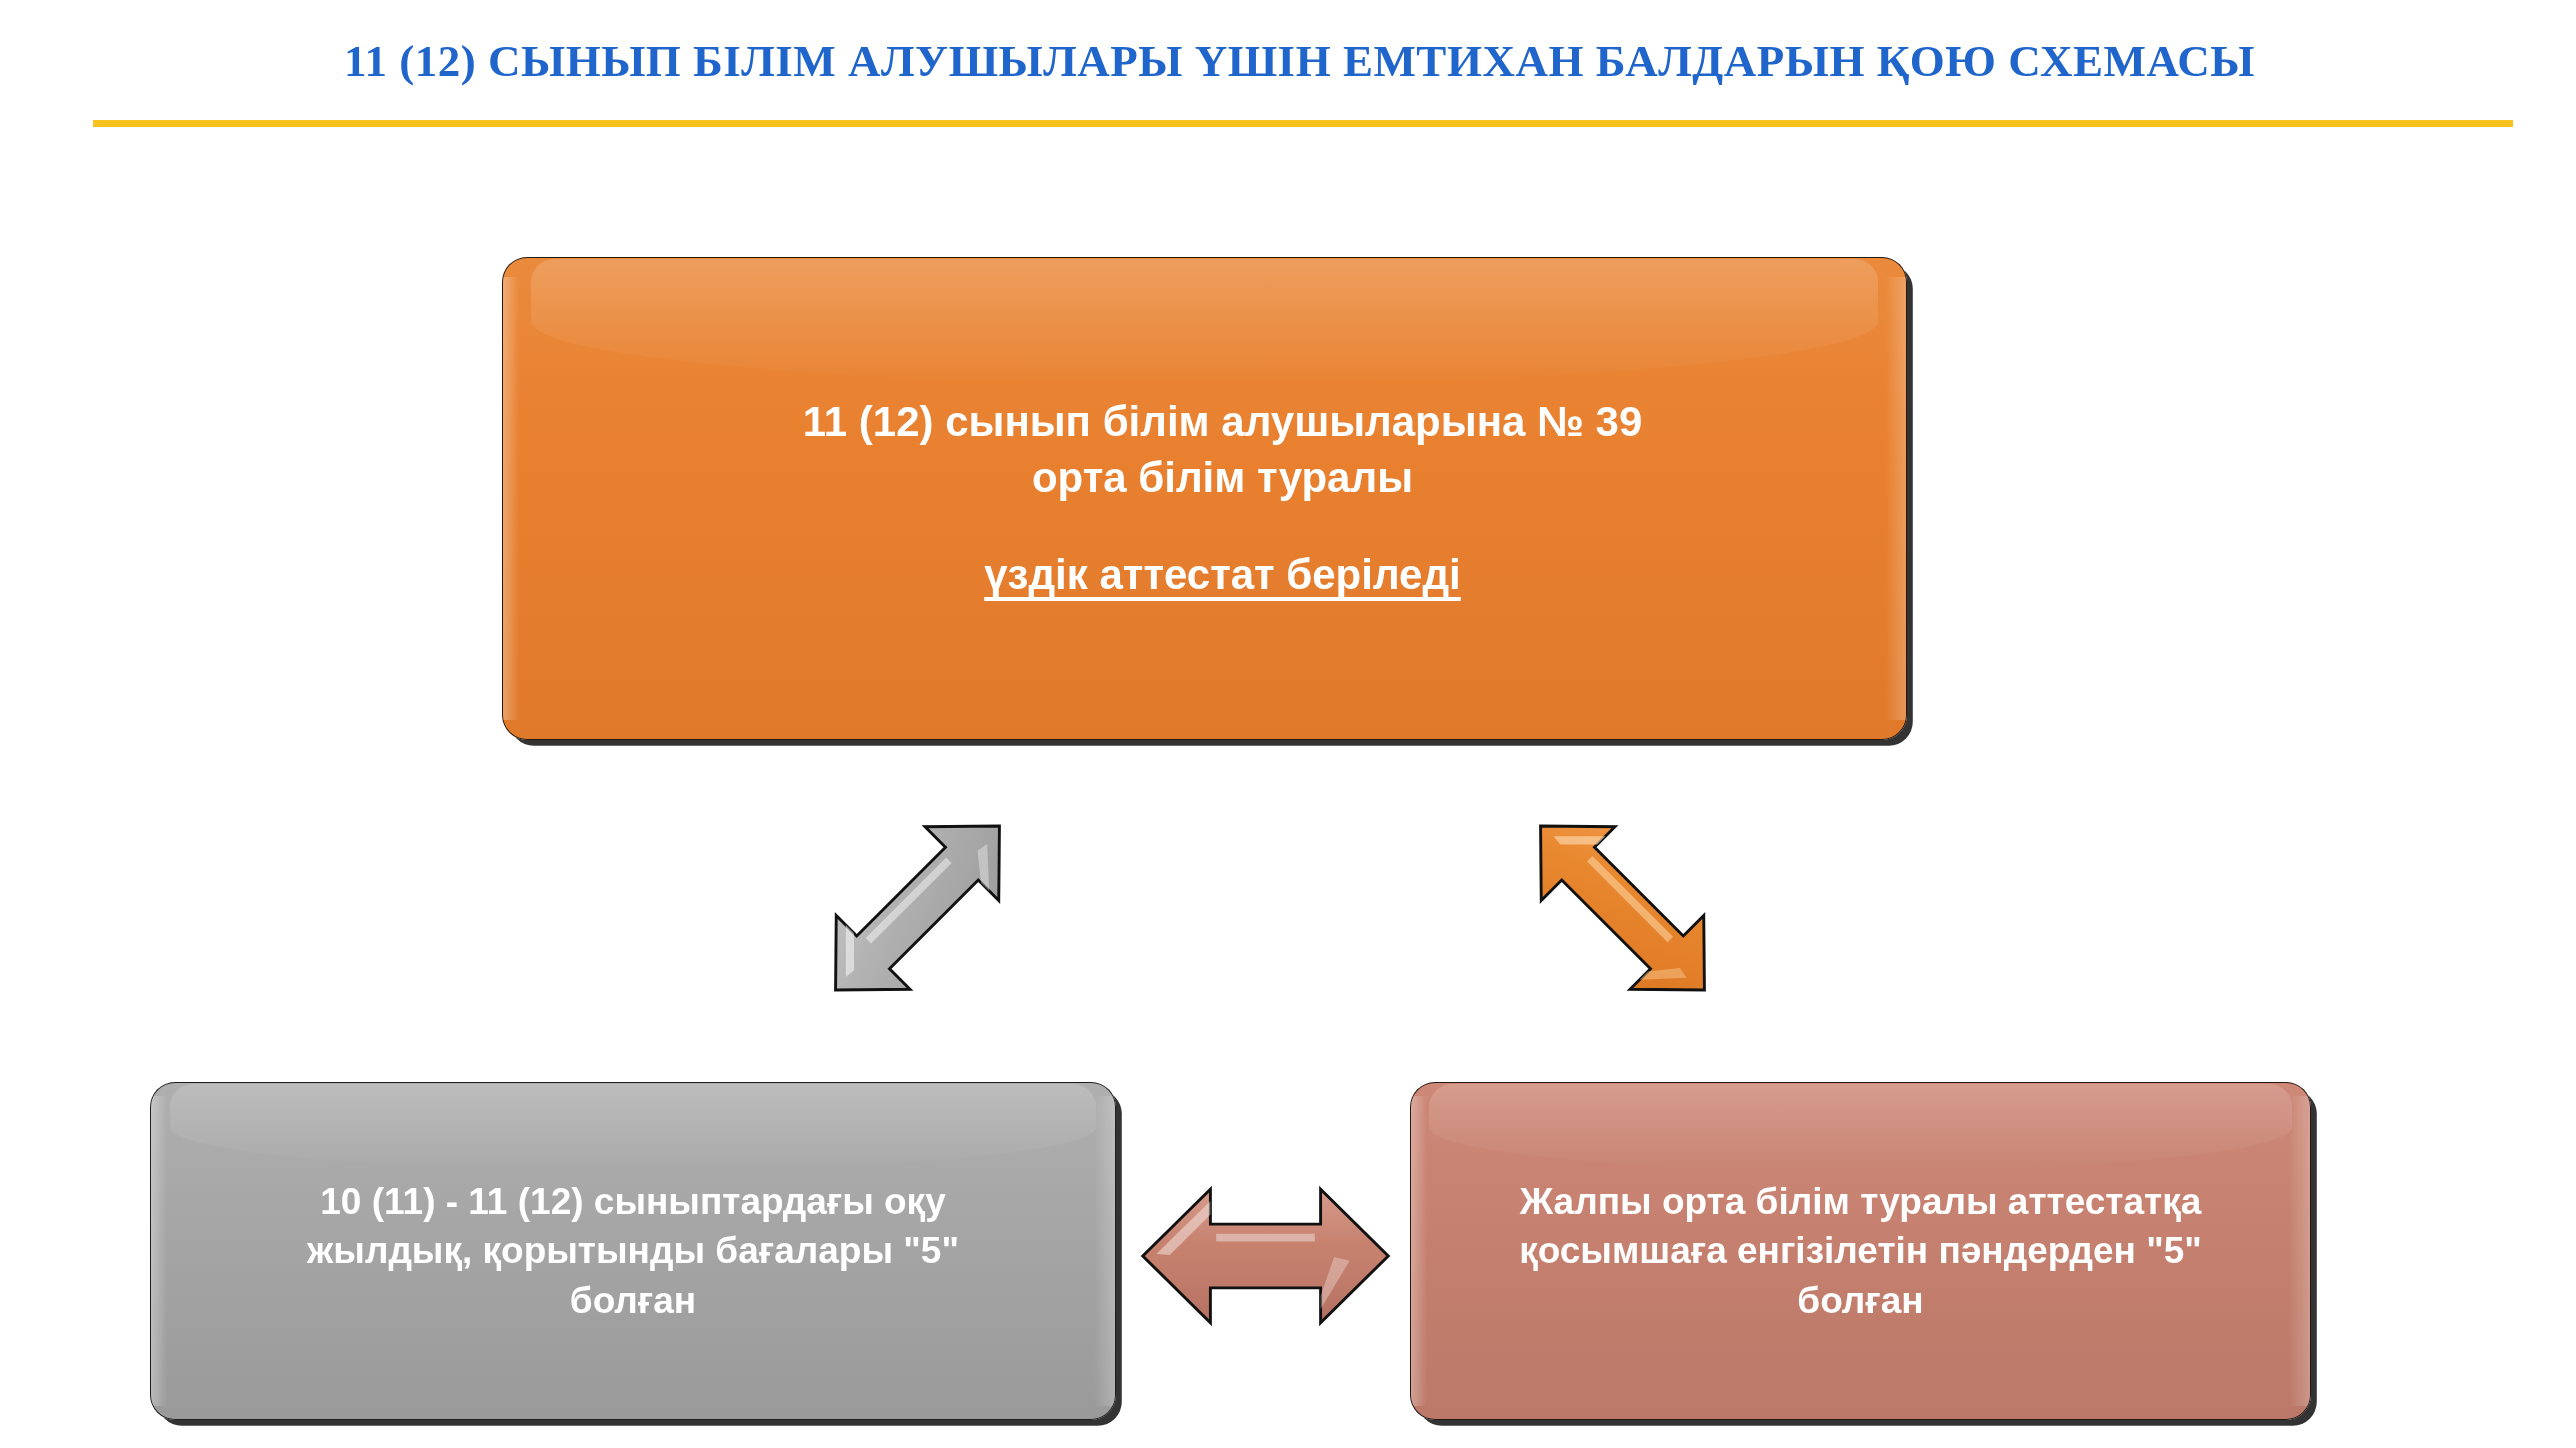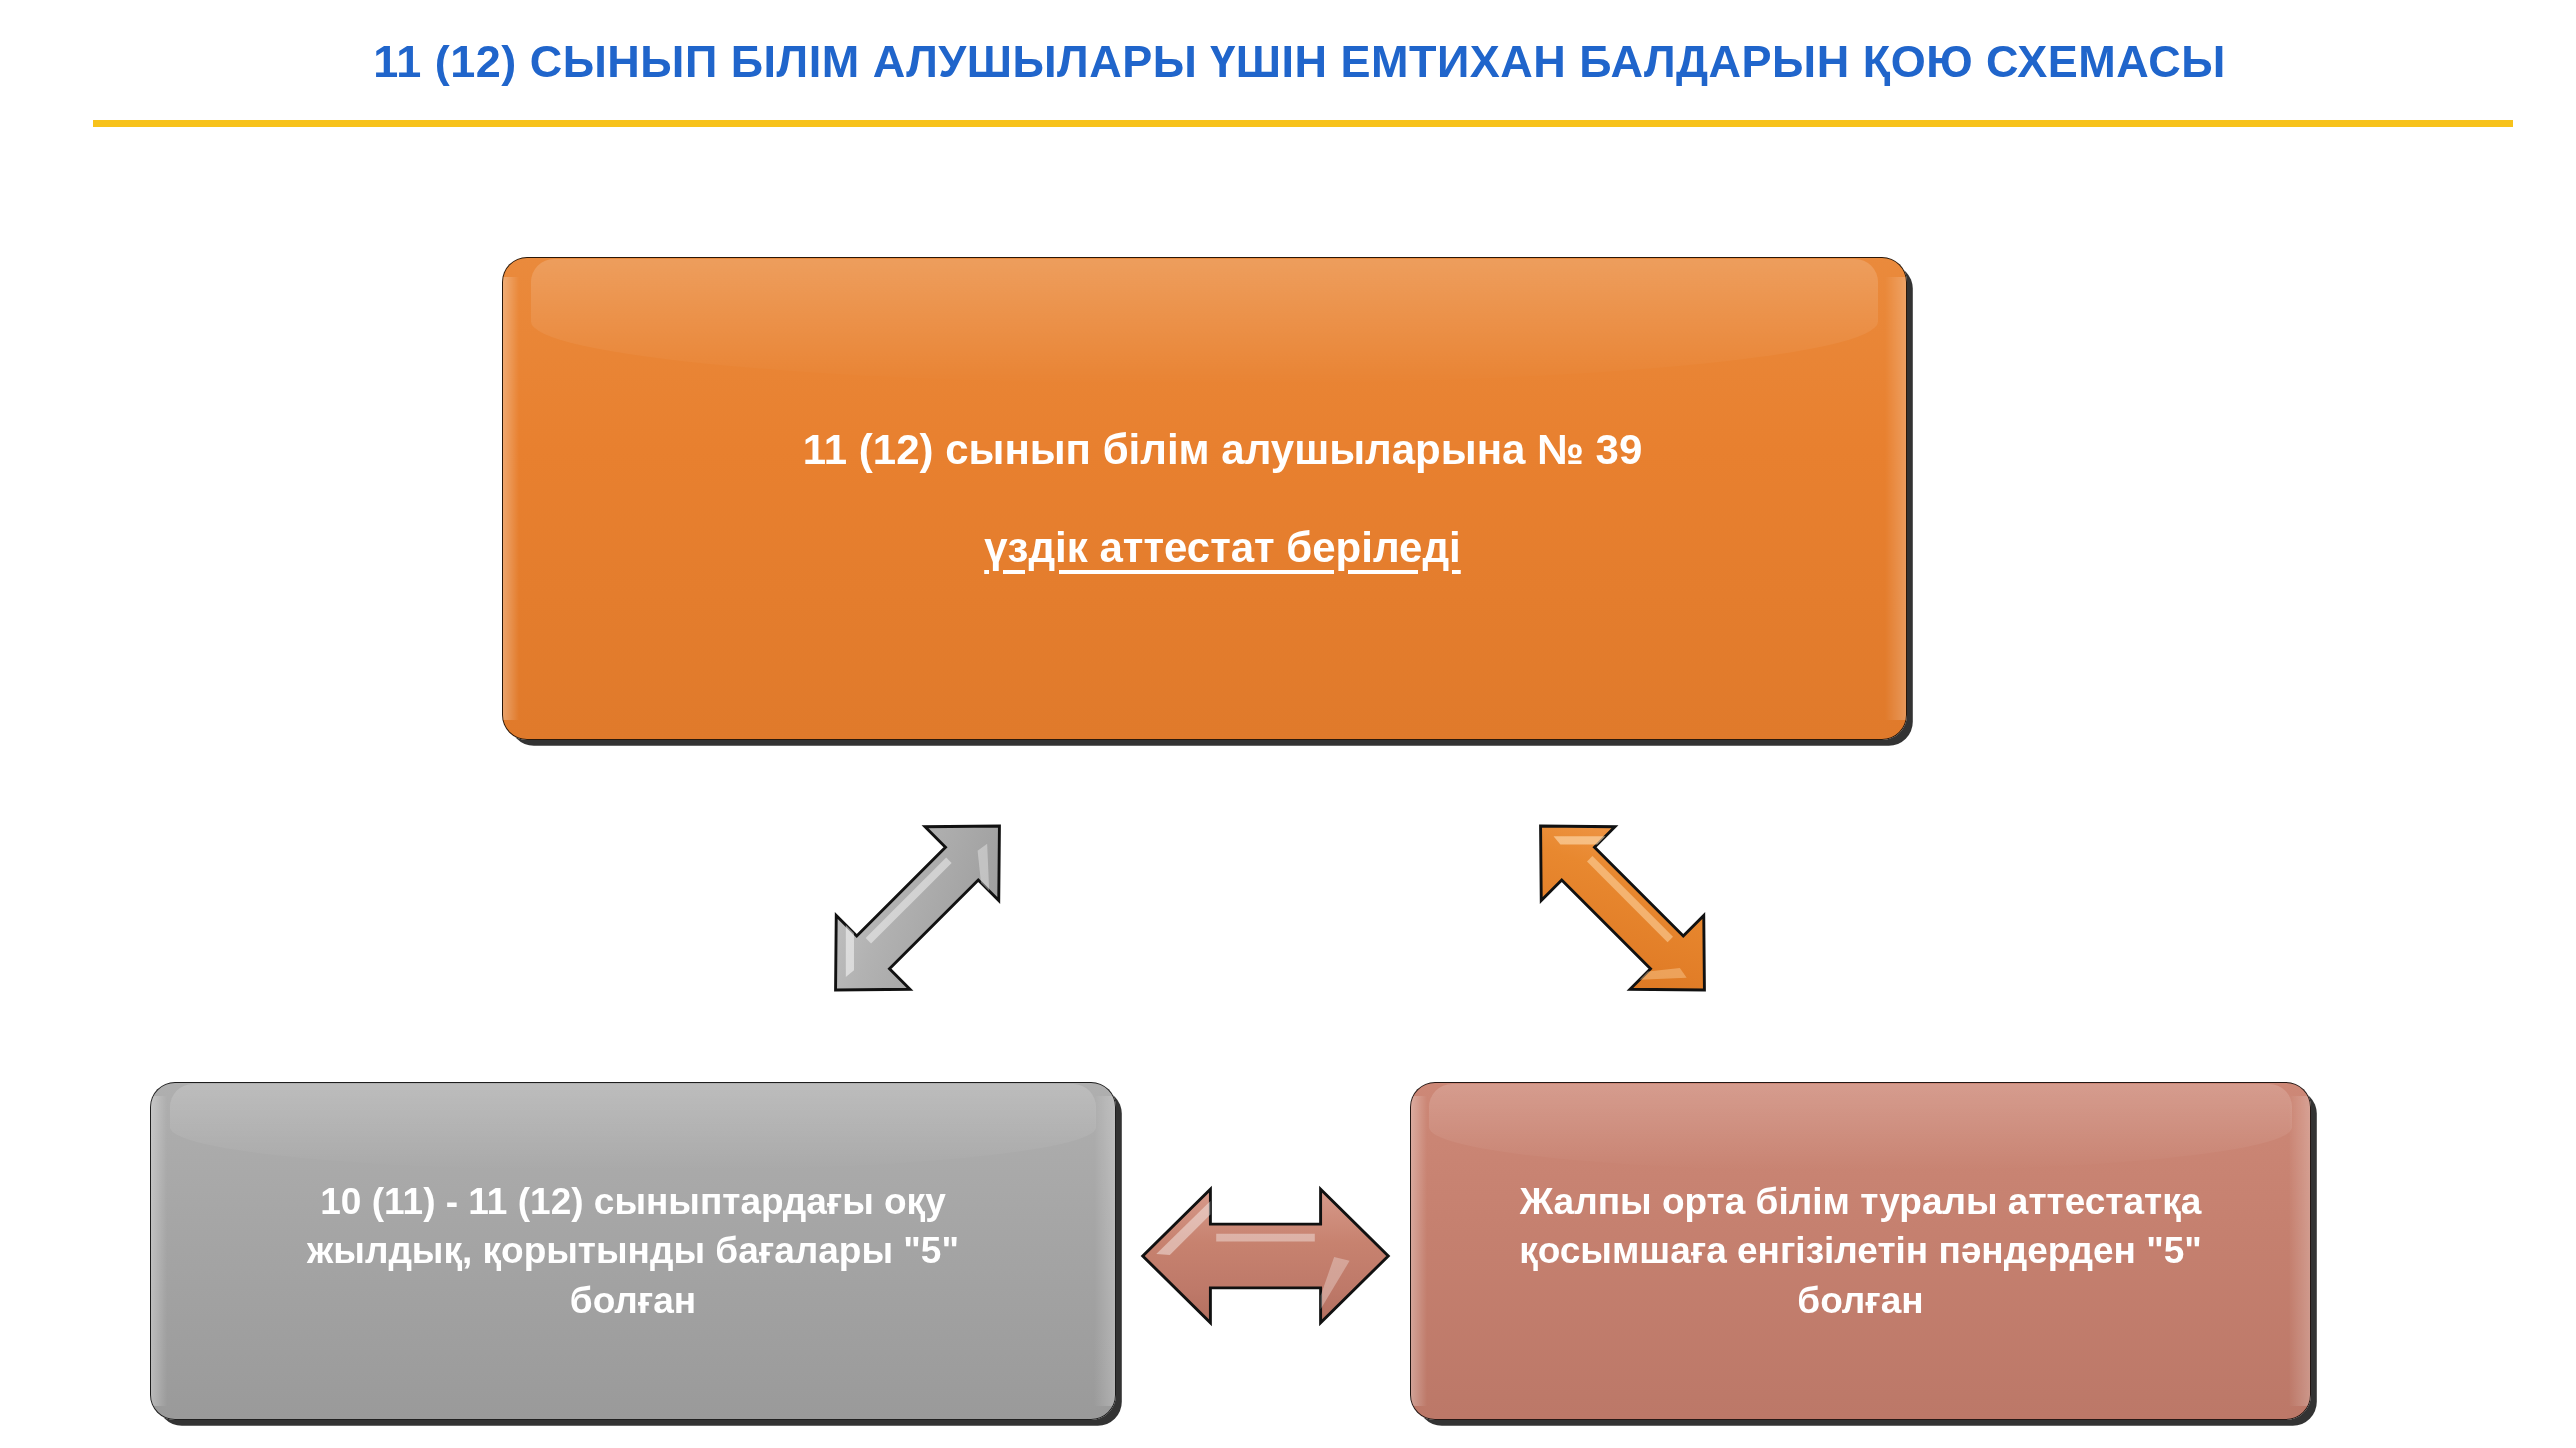--- a/index.html
+++ b/index.html
@@ -28,20 +28,21 @@
     left: 92px;
     top: 37px;
     width: 2415px;
     text-align: center;
     font-size: 45px;
     font-weight: bold;
     color: #2065CB;
     letter-spacing: 0.5px;
     line-height: 1.1;
     white-space: nowrap;
+    font-family: Liberation Serif, serif;
   }
   #title-underline {
     position: absolute;
     left: 93px;
     top: 120px;
     width: 2420px;
     height: 6.8px;
     background: #F7C21B;
   }
 
@@ -160,20 +161,21 @@
   <div id="page-title">11 (12) СЫНЫП БІЛІМ АЛУШЫЛАРЫ ҮШІН ЕМТИХАН БАЛДАРЫН ҚОЮ СХЕМАСЫ</div>
   <div id="title-underline"></div>
 </div>
 
 <div class="proc-box" id="box-top">
   <span class="glare-top"></span>
   <span class="glare-left"></span>
   <span class="glare-right"></span>
   <div class="txt">
     <div class="line">11 (12) сынып білім алушыларына № 39</div>
+    <div class="line">орта білім туралы</div>
     <div>
       <span class="emph">үздік аттестат беріледі</span>
     </div>
   </div>
 </div>
 
 <div id="arrow-gray-wrap" class="arrow-svg">
   <svg width="309" height="232" viewBox="0 0 320 240">
     <defs>
       <linearGradient id="gGray" x1="0" y1="0" x2="1" y2="1">

